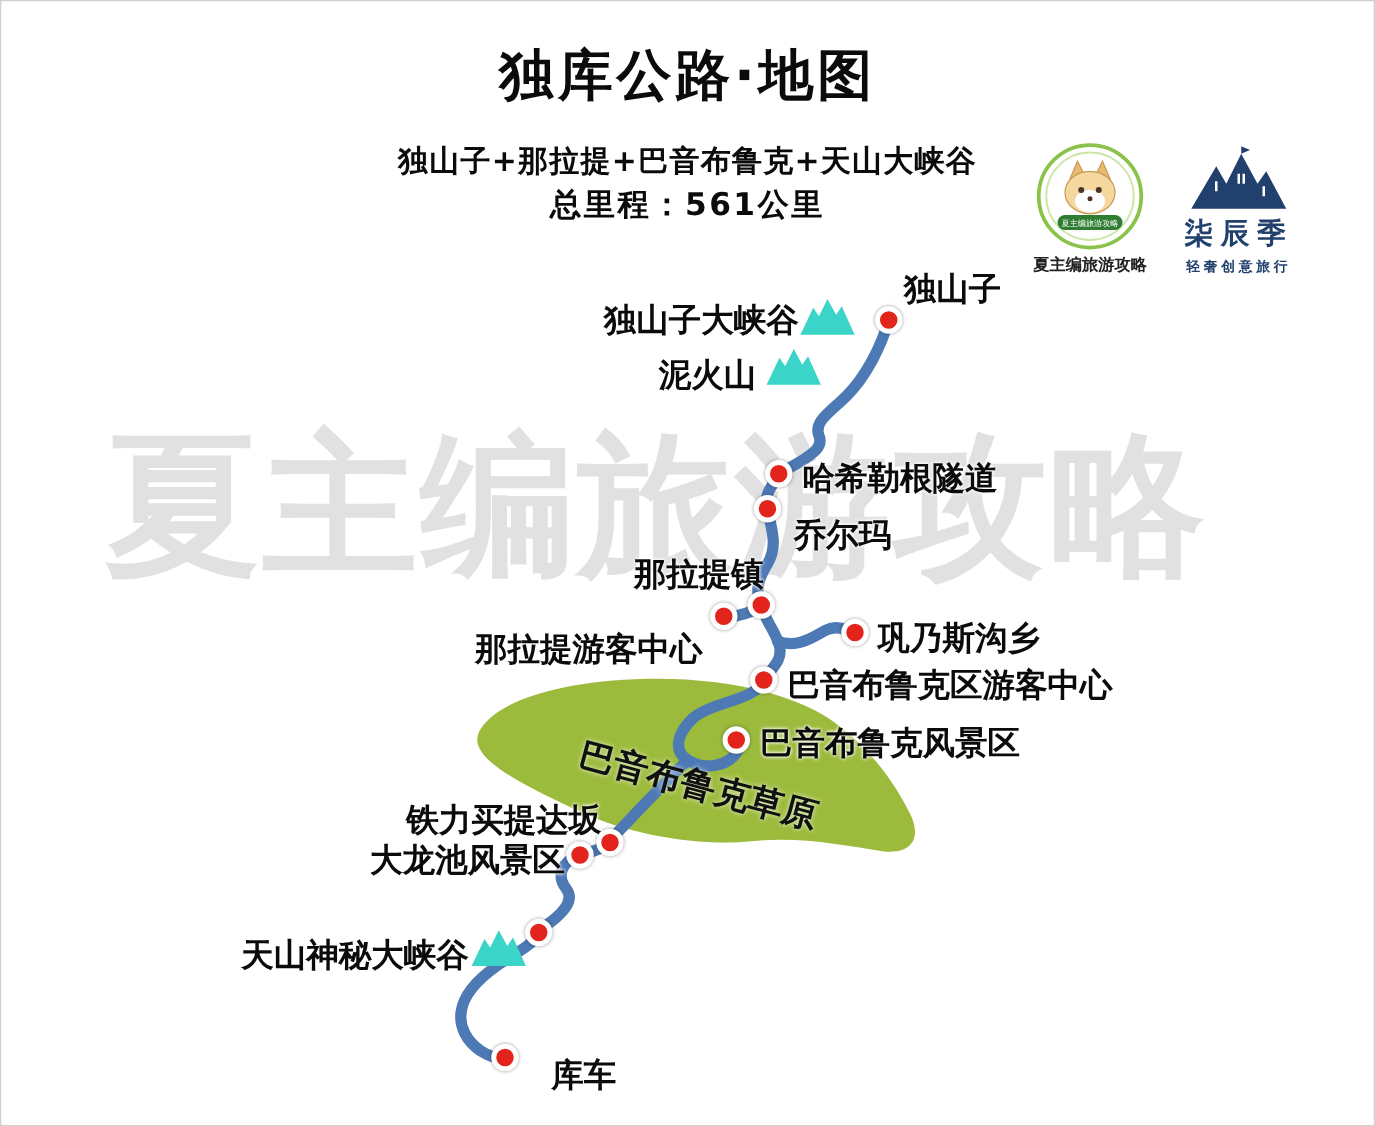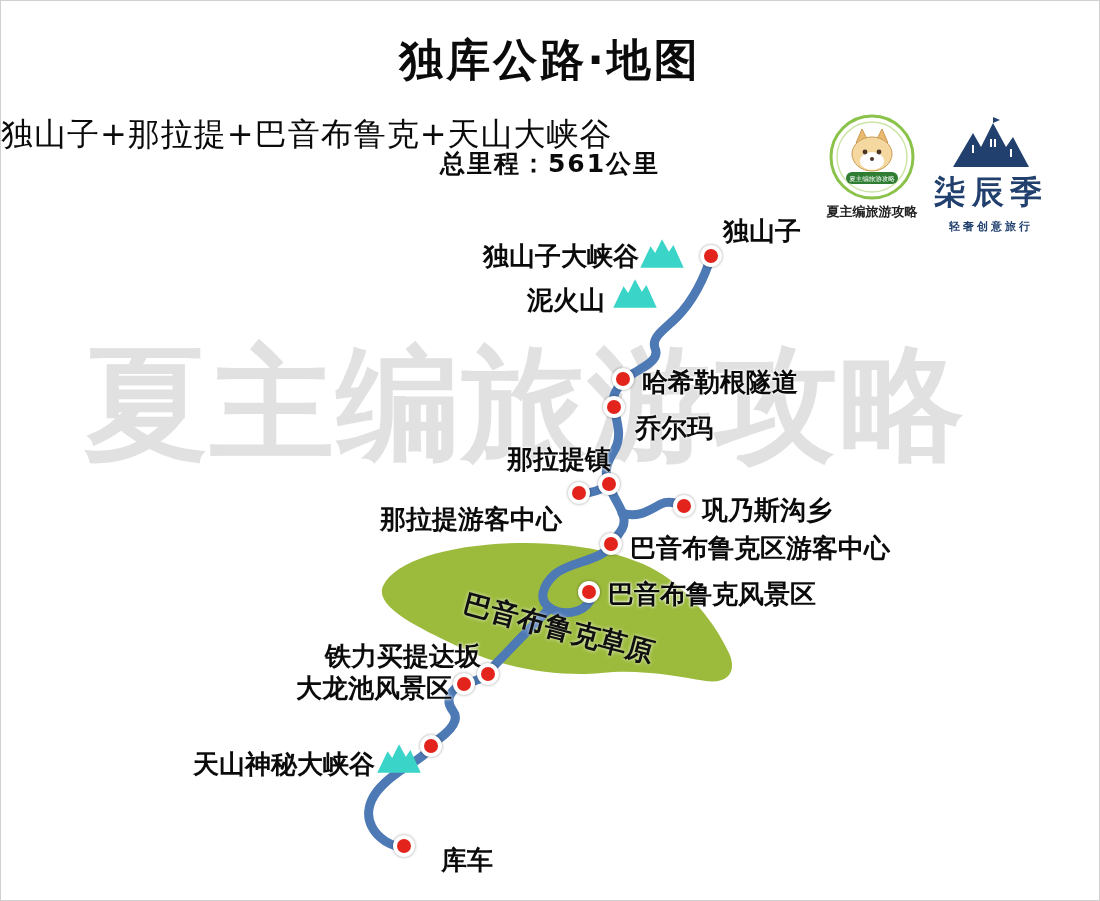--- a/index.html
+++ b/index.html
@@ -7,22 +7,22 @@
     position:relative;width:1100px;height:901px;background:#ffffff;
     border:1px solid #d0d0d0;box-sizing:border-box;overflow:hidden;
     font-family:"DejaVu Sans","Liberation Sans",sans-serif;color:#0b0b0b;
   }
   
   .title{
     position:absolute;top:30px;left:0;width:100%;text-align:center;
     font-size:44px;font-weight:800;letter-spacing:3px;z-index:6;
   }
   .subtitle{
-    position:absolute;top:112px;left:0;width:100%;
-    font-size:32px;font-weight:400;letter-spacing:1px;z-index:6;
+    position:absolute;top:112px;left:0;width:100%;text-align:center;
+    font-size:24px;font-weight:700;letter-spacing:1px;z-index:6;
   }
   .distance{
     position:absolute;top:146px;left:0;width:100%;text-align:center;
     font-size:25px;font-weight:700;letter-spacing:2px;z-index:6;
   }
   
   .watermark{
     position:absolute;left:83px;top:322px;font-size:124px;font-weight:800;
     color:#bdbdbd;opacity:.45;white-space:nowrap;letter-spacing:2px;z-index:1;
   }
@@ -47,21 +47,21 @@
     position:absolute;left:468px;top:584px;font-size:28px;font-weight:800;
     white-space:nowrap;transform:rotate(15deg);transform-origin:0 0;color:#101010;
     text-shadow:0 0 4px rgba(255,255,255,.8);z-index:3;
   }
   
   .badge{position:absolute;left:825px;top:112px;width:92px;text-align:center;z-index:6;}
   .badge svg{width:88px;height:88px;display:block;margin:0 auto;}
   .badge-caption{font-size:13px;font-weight:700;color:#222;margin-top:2px;white-space:nowrap;}
   .brand{position:absolute;left:928px;top:116px;width:124px;text-align:center;z-index:6;}
   .brand svg{width:84px;height:52px;display:block;margin:0 auto;}
-  .brand-name{font-size:32px;font-weight:800;letter-spacing:6px;color:var(--navy,#21406e);margin-top:2px;}
+  .brand-name{font-size:23px;font-weight:800;letter-spacing:6px;color:var(--navy,#21406e);margin-top:2px;}
   .brand-tagline{font-size:11px;font-weight:700;letter-spacing:3px;color:var(--navy,#21406e);margin-top:4px;white-space:nowrap;}
 </style>
 </head>
 <body>
 
 <div class="page">
 
   <div class="title">独库公路·地图</div>
   <div class="subtitle">独山子+那拉提+巴音布鲁克+天山大峡谷</div>
   <div class="distance">总里程：561公里</div>

